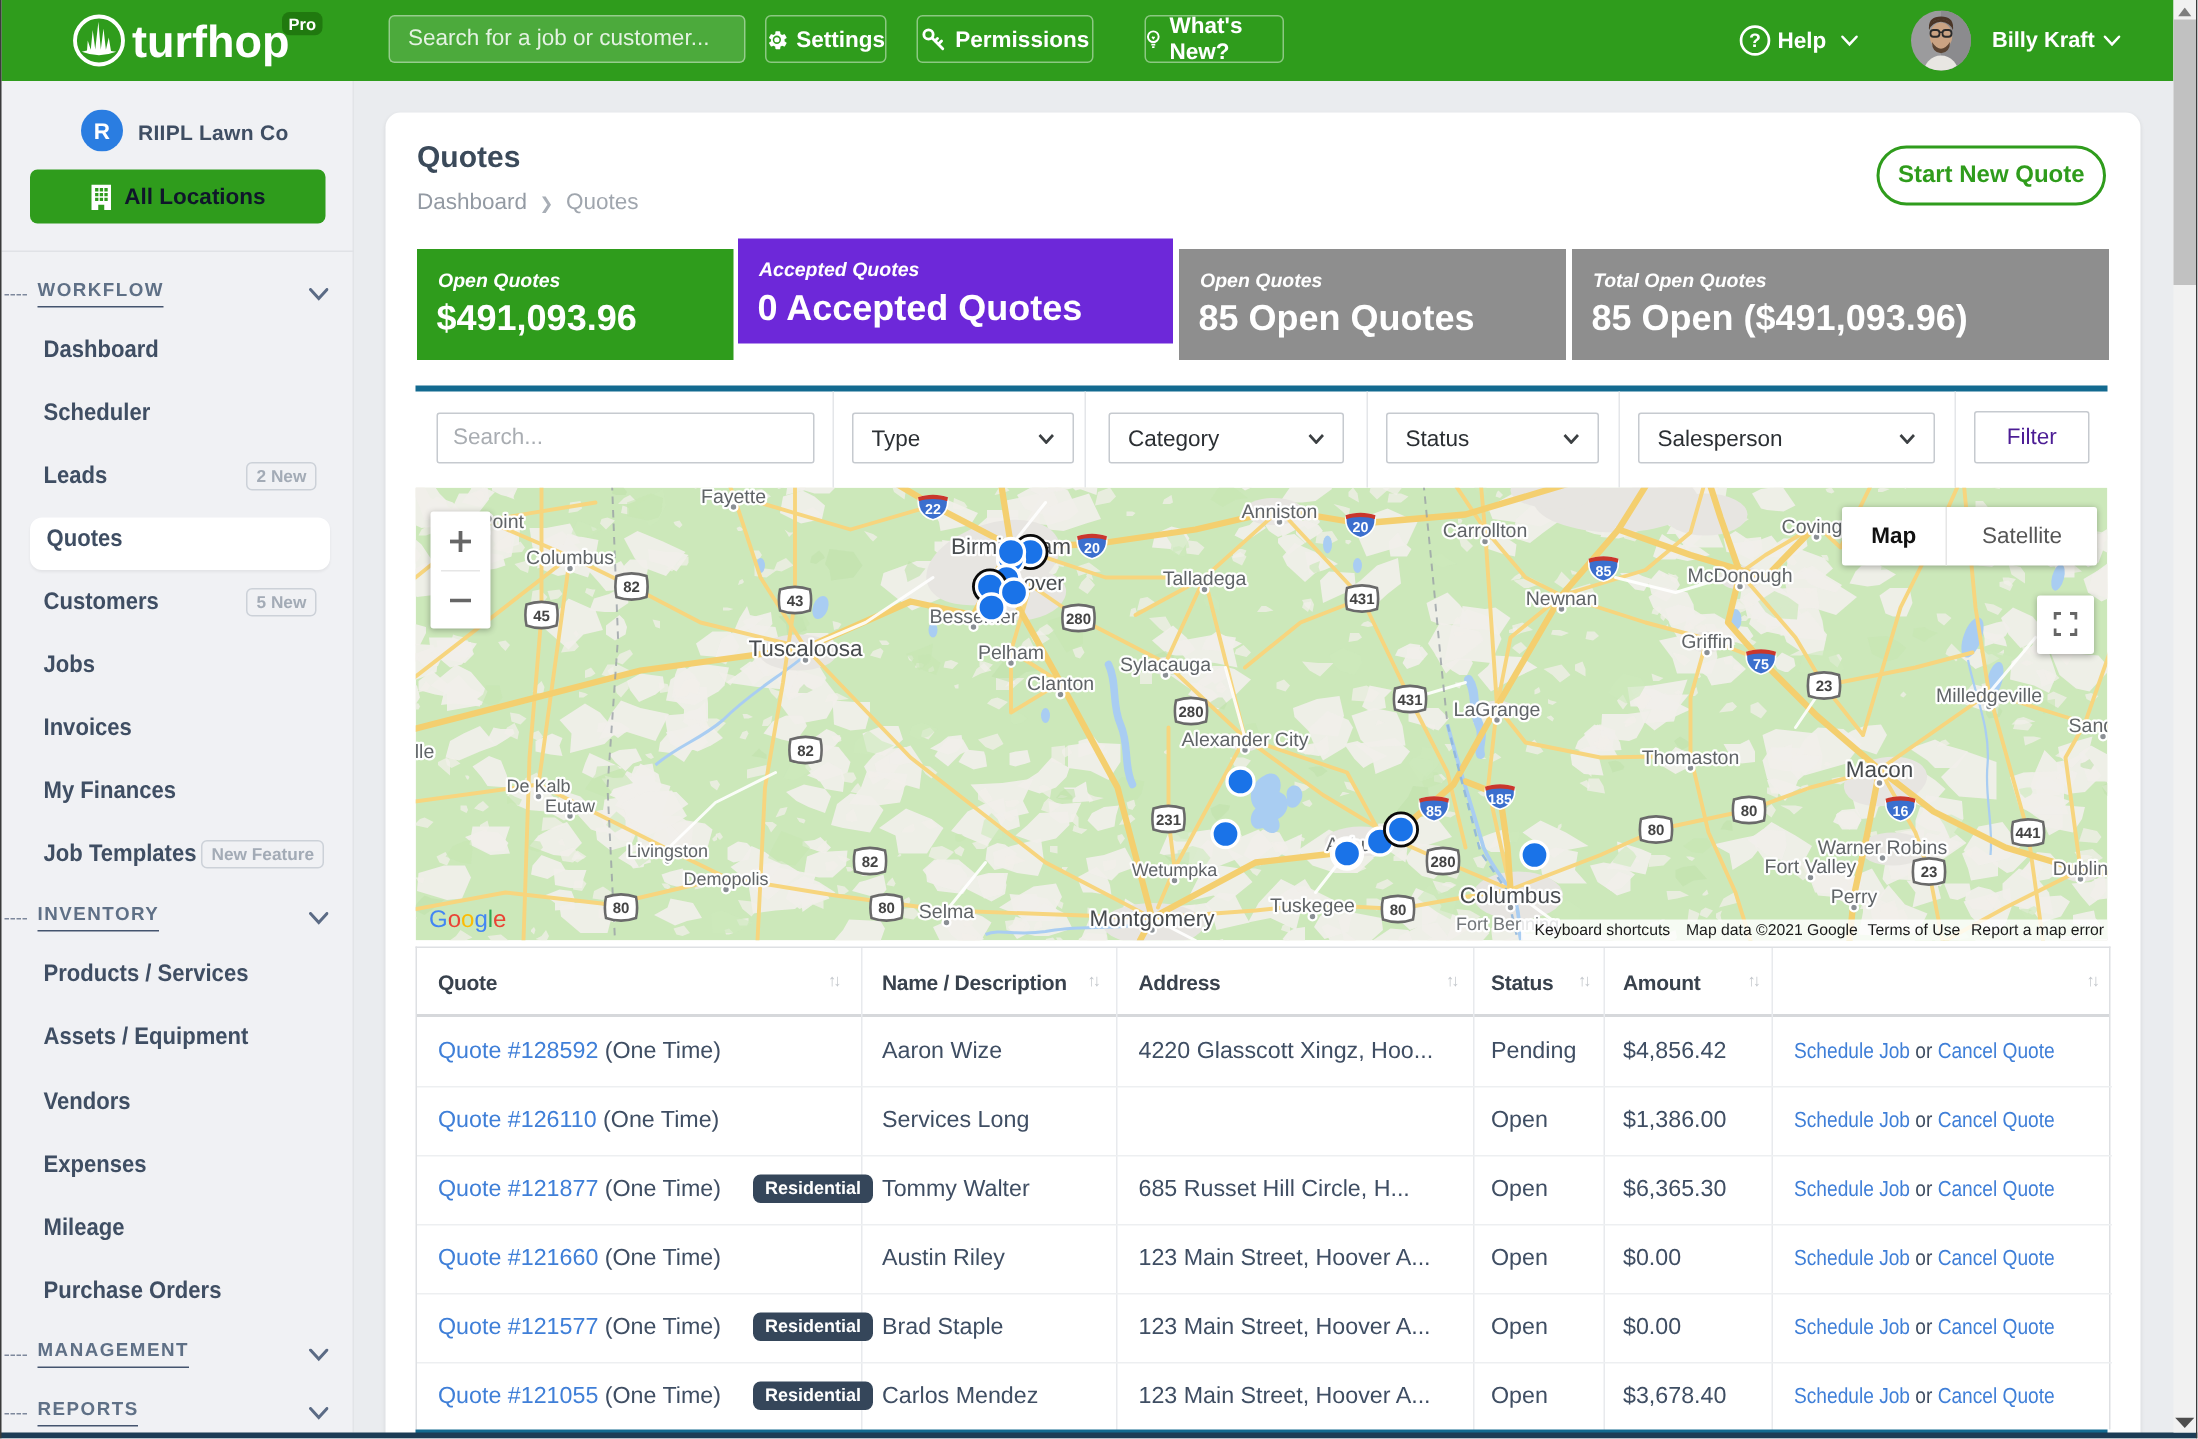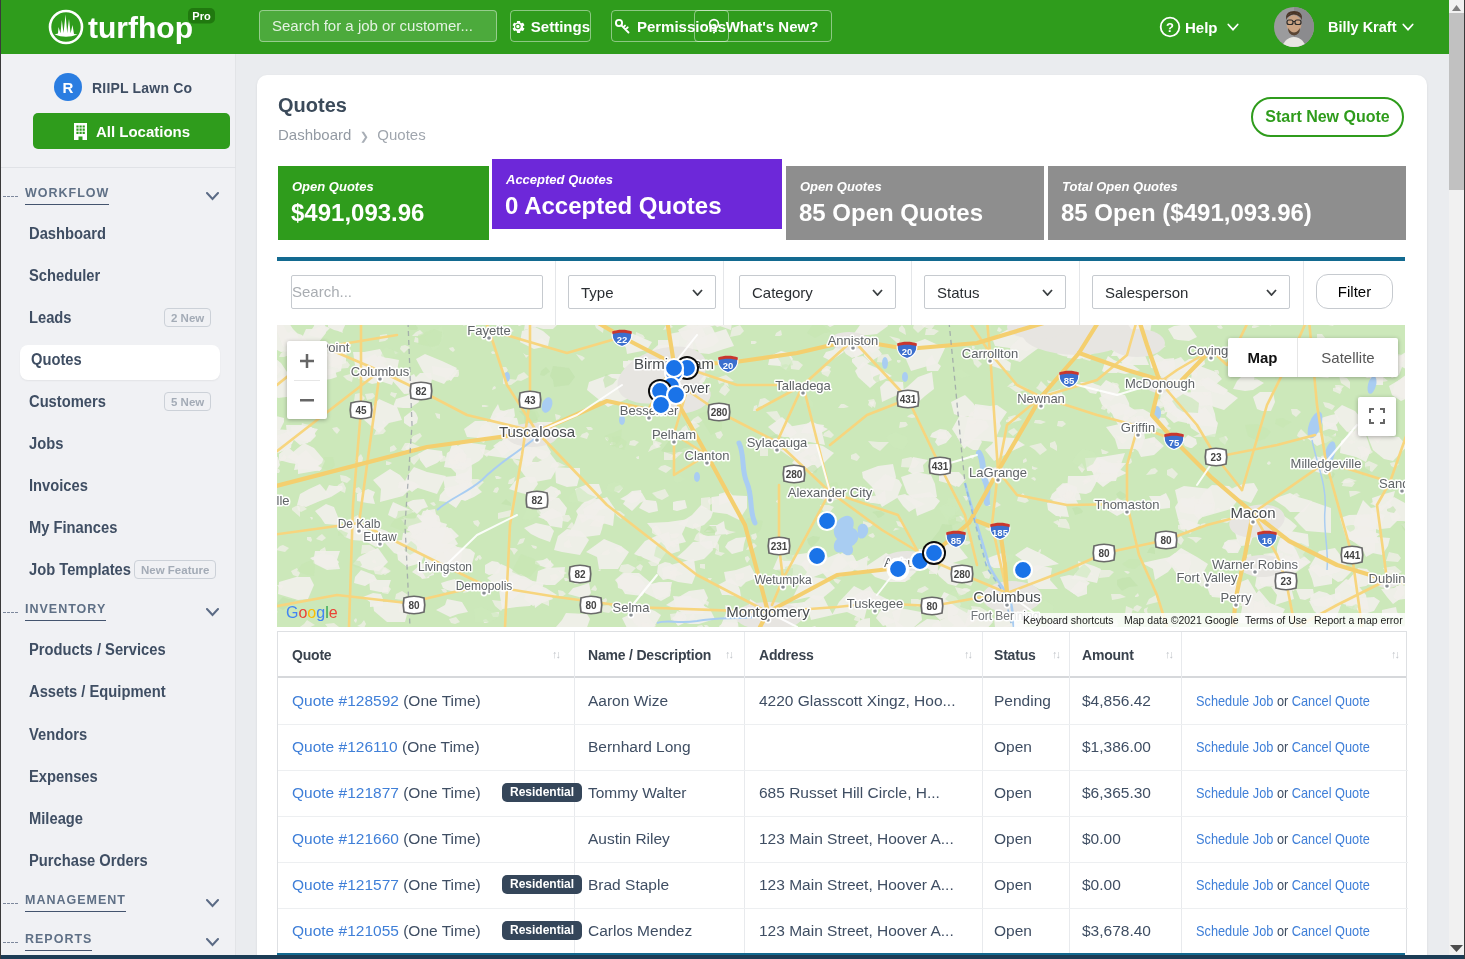--- a/index.html
+++ b/index.html
@@ -46,21 +46,21 @@
     <div id="navsearch">Search for a job or customer...</div>
     <div class="nbtn" style="left:509px;width:81px"><svg width="15" height="15" viewBox="0 0 16 16" fill="#fff">
         <path d="M8 4.8A3.2 3.2 0 1 0 8 11.2 3.2 3.2 0 0 0 8 4.8zm0 5.2A2 2 0 1 1 8 6a2 2 0 0 1 0 4zM13.9 9.2l1.4.9c.2.1.3.4.2.6l-1.3 2.3c-.1.2-.4.3-.6.2l-1.6-.6c-.4.3-.8.5-1.2.7l-.2 1.7c0 .2-.2.4-.5.4H7.4c-.2 0-.4-.2-.5-.4l-.2-1.7c-.4-.2-.9-.4-1.2-.7l-1.6.6c-.2.1-.5 0-.6-.2L2 10.7c-.1-.2-.1-.5.2-.6l1.4-.9c0-.2-.1-.5-.1-.7s0-.5.1-.7l-1.4-.9C2 6.7 1.9 6.4 2 6.2l1.3-2.3c.1-.2.4-.3.6-.2l1.6.6c.4-.3.8-.5 1.2-.7l.2-1.7c0-.2.2-.4.5-.4h2.7c.2 0 .4.2.5.4l.2 1.7c.4.2.9.4 1.2.7l1.6-.6c.2-.1.5 0 .6.2l1.3 2.3c.1.2.1.5-.2.6l-1.4.9c0 .2.1.5.1.7s0 .5-.1.7z"></path>
       </svg>Settings</div>
     <div class="nbtn" style="left:610px;width:118px"><svg width="17" height="17" viewBox="0 0 17 17">
         <g stroke="#fff" stroke-width="1.9" fill="none" stroke-linecap="round">
           <circle cx="5" cy="5" r="3.1"></circle>
           <path d="M7.4,7.4 L14.5,14.5 M11.5,11.5 L13.7,9.3 M9.3,9.3 L11,7.6"></path>
         </g>
       </svg>Permissions</div>
-    <div class="nbtn" style="left:693px;width:138px"><svg width="12" height="17" viewBox="0 0 12 17">
+    <div class="nbtn" style="left:762px;width:93px"><svg width="12" height="17" viewBox="0 0 12 17">
         <circle cx="6" cy="6" r="4.4" fill="none" stroke="#fff" stroke-width="1.6"></circle>
         <path d="M4.4,10.5 h3.2 M4.4,12.5 h3.2 M5,14.5 h2" stroke="#fff" stroke-width="1.4"></path>
         <path d="M5,6 l1,1.4 l1-1.4" stroke="#fff" stroke-width="1.2" fill="none"></path>
       </svg>What's New?</div>
     <svg class="abs" style="left:1158px;top:16px" width="22" height="22" viewBox="0 0 22 22">
       <circle cx="11" cy="11" r="9.3" fill="none" stroke="#fff" stroke-width="1.8"></circle>
       <text x="11" y="15.5" font-size="13" font-weight="700" fill="#fff" text-anchor="middle" font-family="&quot;Liberation Sans&quot;,sans-serif">?</text>
     </svg>
     <div class="nright" style="left:1184px;top:19px;font-size:15px">Help</div>
     <svg class="abs" style="left:1226px;top:23px" width="12" height="9" viewBox="0 0 14 10">
@@ -89,21 +89,21 @@
     <svg class="abs" style="left:1401px;top:23px" width="12" height="9" viewBox="0 0 14 10">
       <path d="M1.5,1.5 L7,7.5 L12.5,1.5" stroke="#fff" stroke-width="2" fill="none" stroke-linecap="round"></path>
     </svg>
   </div>
 <div id="side" class="abs">
     <svg class="abs" style="left:53px;top:19px" width="28" height="28" viewBox="0 0 28 28">
       <circle cx="14" cy="14" r="14" fill="#2a7de1"></circle>
       <text x="14" y="19.5" font-size="15" font-weight="700" fill="#fff" text-anchor="middle">R</text>
     </svg>
     <div class="abs" style="left:91px;top:26px;font-size:14px;font-weight:700;letter-spacing:.2px;color:#3f4e63">RIIPL Lawn Co</div>
-    <div class="abs" style="left:32px;top:59px;width:197px;height:36px;background:#2f9c1c;border-radius:5px;display:flex;align-items:center;justify-content:center;gap:8px;color:#ffffff;font-weight:700;font-size:15px"><svg width="15" height="17" viewBox="0 0 15 17" fill="#fff">
+    <div class="abs" style="left:19px;top:59px;width:197px;height:36px;background:#2f9c1c;border-radius:5px;display:flex;align-items:center;justify-content:center;gap:8px;color:#0f172a;font-weight:700;font-size:15px"><svg width="15" height="17" viewBox="0 0 15 17" fill="#fff">
         <path d="M1,0 h13 v17 h-4.5 v-3.5 h-4 V17 H1 Z M3.4,2.4 h2.2 v2.2 h-2.2Z M6.5,2.4 h2.2 v2.2 h-2.2Z M9.6,2.4 h2.2 v2.2 h-2.2Z M3.4,5.6 h2.2 v2.2 h-2.2Z M6.5,5.6 h2.2 v2.2 h-2.2Z M9.6,5.6 h2.2 v2.2 h-2.2Z M3.4,8.8 h2.2 v2.2 h-2.2Z M6.5,8.8 h2.2 v2.2 h-2.2Z M9.6,8.8 h2.2 v2.2 h-2.2Z" fill-rule="evenodd"></path>
       </svg>All Locations</div>
     <div class="abs" style="left:0;top:113px;width:235px;height:1px;background:#e0e2e6"></div>
     <div class="abs" style="left:19px;top:291px;width:200px;height:35px;background:#fff;border-radius:8px;box-shadow:0 1px 2px rgba(0,0,0,.06)"></div>
     <div class="sitem" style="top:297px;left:30px;font-weight:600">Quotes</div>
     <div class="sitem" style="top:171px">Dashboard</div>
     <div class="sitem" style="top:213px">Scheduler</div>
     <div class="sitem" style="top:255px">Leads</div>
     <div class="sitem" style="top:339px">Customers</div>
     <div class="sitem" style="top:381px">Jobs</div>
@@ -159,21 +159,21 @@
     <div class="abs" style="left:791px;top:91px;width:358px;height:74px;background:#8e8e8e">
       <div class="statlabel" style="position:absolute;left:14px;top:13px">Total Open Quotes</div>
       <div class="statval" style="position:absolute;left:13px;top:33px">85 Open ($491,093.96)</div>
     </div>
     <div class="abs" style="left:20px;top:182px;width:1128px;height:4px;background:#136a90"></div>
     <div class="fdiv" style="left:298px"></div>
     <div class="fdiv" style="left:466px"></div>
     <div class="fdiv" style="left:654px"></div>
     <div class="fdiv" style="left:822px"></div>
     <div class="fdiv" style="left:1046px"></div>
-    <div class="abs" style="left:34px;top:200px;width:252px;height:34px;border:1px solid #c6cacf;border-radius:2px;background:#fff;font-size:15px;color:#a9adb2;line-height:32px;">Search...</div>
+    <div class="abs" style="left:34px;top:200px;width:252px;height:34px;border:1px solid #c6cacf;border-radius:2px;background:#fff;font-size:15px;color:#a9adb2;line-height:32px;padding-left:10px">Search...</div>
     <div class="fsel" style="left:311px;width:148px">
       <span>Type</span>
       <svg width="11" height="7" viewBox="0 0 11 7" style="margin-right:12px">
         <path d="M1,1 L5.5,6 L10,1" stroke="#3c4043" stroke-width="1.8" fill="none"></path>
       </svg>
     </div>
     <div class="fsel" style="left:482px;width:157px">
       <span>Category</span>
       <svg width="11" height="7" viewBox="0 0 11 7" style="margin-right:12px">
         <path d="M1,1 L5.5,6 L10,1" stroke="#3c4043" stroke-width="1.8" fill="none"></path>
@@ -184,21 +184,21 @@
       <svg width="11" height="7" viewBox="0 0 11 7" style="margin-right:12px">
         <path d="M1,1 L5.5,6 L10,1" stroke="#3c4043" stroke-width="1.8" fill="none"></path>
       </svg>
     </div>
     <div class="fsel" style="left:835px;width:198px">
       <span>Salesperson</span>
       <svg width="11" height="7" viewBox="0 0 11 7" style="margin-right:12px">
         <path d="M1,1 L5.5,6 L10,1" stroke="#3c4043" stroke-width="1.8" fill="none"></path>
       </svg>
     </div>
-    <div class="abs" style="left:1059px;top:199px;width:77px;height:35px;border:1px solid #c6cacf;border-radius:12px;background:#fff;font-size:15px;color:#000000;display:flex;align-items:center;justify-content:center">Filter</div>
+    <div class="abs" style="left:1059px;top:199px;width:77px;height:35px;border:1px solid #c6cacf;border-radius:2px;background:#fff;font-size:15px;color:#4c1d95;display:flex;align-items:center;justify-content:center">Filter</div>
     <div class="abs" style="left:20px;top:250px;width:1128px;height:302px;overflow:hidden">
       <svg width="1128" height="302" viewBox="0 0 1128 302" style="display:block">
         <rect width="1128" height="302" fill="#cce8ba"></rect>
         <g>
           <path d="M70,-4 L65,7 L57,5 L51,2 L51,-5 L52,-11 L62,-7Z" fill="#f1efea" opacity="0.92"></path>
           <path d="M60,52 L54,54 L48,55 L47,53 L44,47 L50,44 L58,45Z" fill="#f1efea" opacity="0.92"></path>
           <path d="M49,35 L38,46 L26,44 L16,38 L14,31 L18,19 L34,24Z" fill="#f1efea" opacity="0.92"></path>
           <path d="M26,15 L23,25 L4,27 L-17,17 L-15,6 L4,-4 L10,7Z" fill="#f1efea" opacity="0.92"></path>
           <path d="M31,17 L26,20 L15,25 L10,17 L7,12 L14,6 L25,10Z" fill="#f1efea" opacity="0.92"></path>
           <path d="M14,63 L18,71 L1,73 L-4,70 L-5,57 L7,50 L12,52Z" fill="#f1efea" opacity="0.92"></path>
@@ -1514,21 +1514,21 @@
         <div class="cell" style="left:14px"><a class="lnk">Quote #128592</a> (One Time)</div>
         <div class="cell" style="left:310px">Aaron Wize</div>
         <div class="cell" style="left:481px">4220 Glasscott Xingz, Hoo...</div>
         <div class="cell" style="left:716px">Pending</div>
         <div class="cell" style="left:804px">$4,856.42</div>
         <div class="cell" style="left:918px;font-size:14.5px;transform:scaleX(.88);transform-origin:0 50%"><a class="lnk">Schedule Job</a> or <a class="lnk">Cancel Quote</a></div>
       </div>
       <div class="rowline" style="top:92px"></div>
       <div class="abs" style="left:0;top:92px;width:1128px;height:46px">
         <div class="cell" style="left:14px"><a class="lnk">Quote #126110</a> (One Time)</div>
-        <div class="cell" style="left:310px">Bernhard Long</div>
+        <div class="cell" style="left:310px">Services Long</div>
         <div class="cell" style="left:716px">Open</div>
         <div class="cell" style="left:804px">$1,386.00</div>
         <div class="cell" style="left:918px;font-size:14.5px;transform:scaleX(.88);transform-origin:0 50%"><a class="lnk">Schedule Job</a> or <a class="lnk">Cancel Quote</a></div>
       </div>
       <div class="rowline" style="top:138px"></div>
       <div class="abs" style="left:0;top:138px;width:1128px;height:46px">
         <div class="cell" style="left:14px"><a class="lnk">Quote #121877</a> (One Time)<span class="badge-res" style="position:absolute;left:210px;top:13px">Residential</span></div>
         <div class="cell" style="left:310px">Tommy Walter</div>
         <div class="cell" style="left:481px">685 Russet Hill Circle, H...</div>
         <div class="cell" style="left:716px">Open</div>

